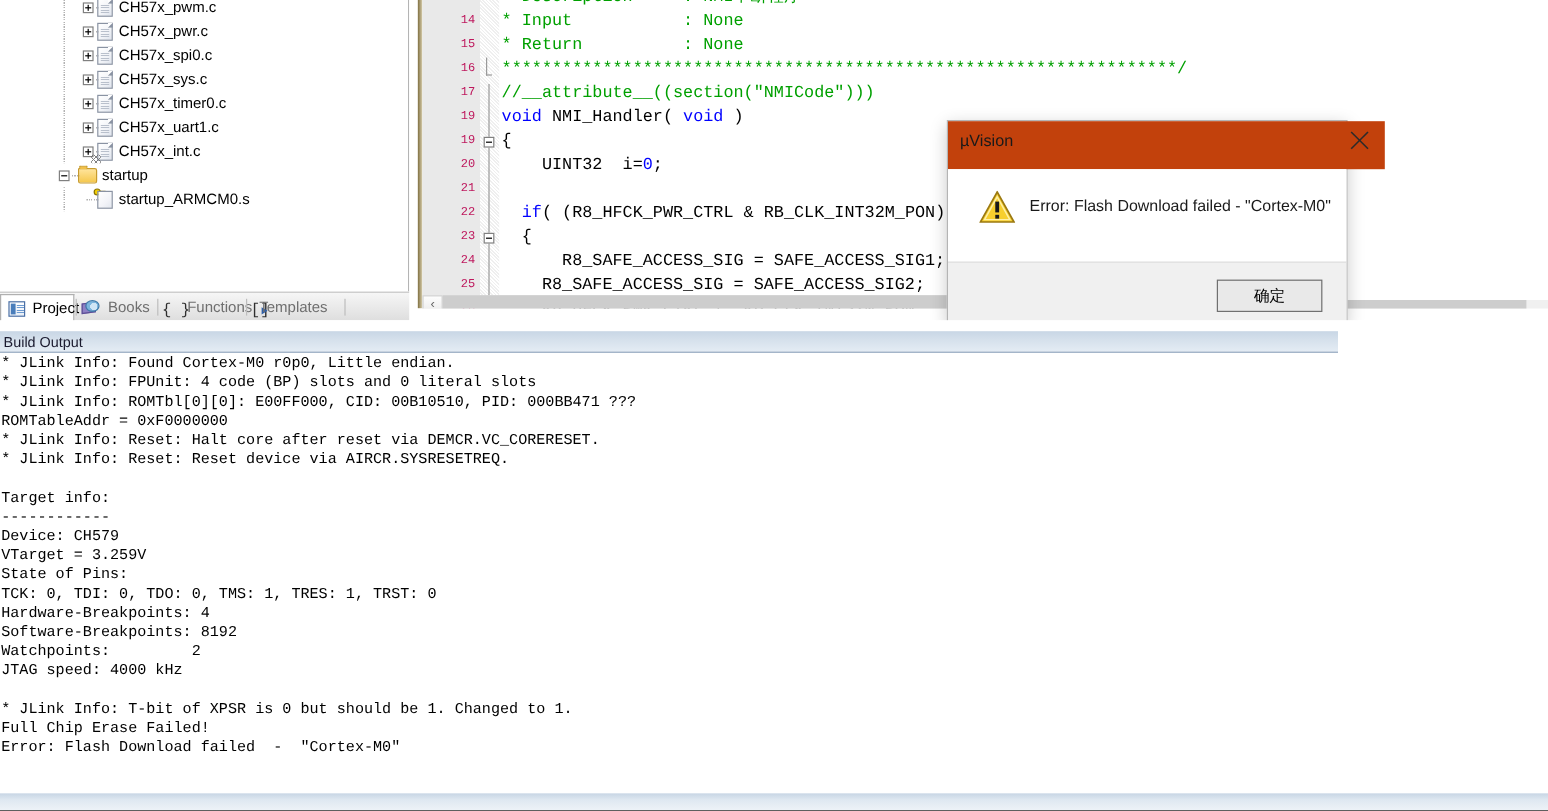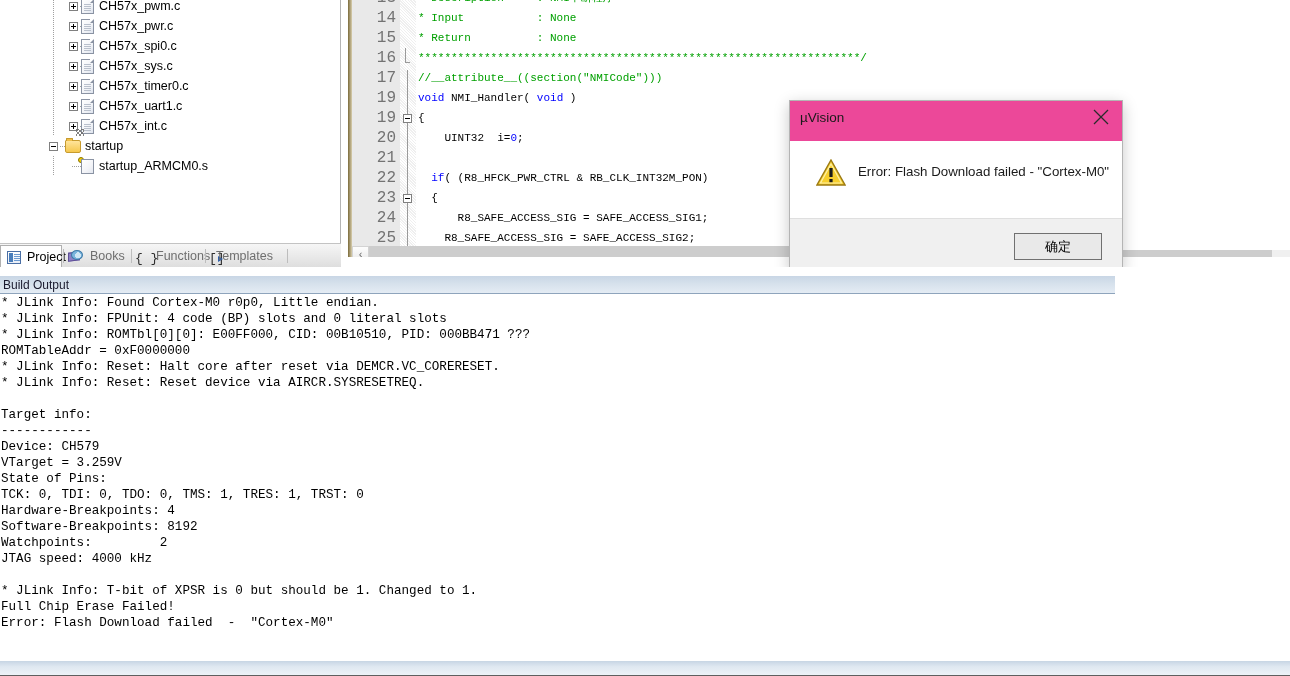--- a/index.html
+++ b/index.html
@@ -131,26 +131,26 @@
     position:absolute;left:52px;top:0;width:16px;height:246px;
     background:repeating-linear-gradient(45deg,#ffffff 0 1px,#efefef 1px 2px);
   }
   .fold-line{position:absolute;left:7px;width:1px;background:#9a9a9a;}
   .fold-box{position:absolute;left:3px;width:9px;height:9px;border:1px solid #808080;
     background:#fff;box-sizing:border-box;}
   .fold-box:before{content:"";position:absolute;left:1px;top:3px;width:5px;height:1px;background:#000;}
   .fold-tick{position:absolute;left:3px;width:6px;height:1px;background:#9a9a9a;}
   .lnum{
     position:absolute;right:0;width:46px;text-align:right;height:20px;line-height:20px;
-    font-family:"Liberation Mono","DejaVu Sans Mono",monospace;font-size:16px;color:#737373;
+    font-family:"Liberation Mono","DejaVu Sans Mono",monospace;font-size:10px;color:#be185d;
     padding-right:4px;box-sizing:border-box;
   }
   .cline{
     position:absolute;left:70px;height:20px;line-height:20px;white-space:pre;
-    font-family:"Liberation Mono","DejaVu Sans Mono",monospace;font-size:11px;color:#000;
+    font-family:"Liberation Mono","DejaVu Sans Mono",monospace;font-size:14px;color:#000;
   }
   .cm{color:#00a000;}
   .kw{color:#0000ff;}
   .num{color:#0000ff;}
   #hscroll{
     position:absolute;left:4px;top:246px;width:938px;height:16px;
     background:#f0f0f0;
   }
   #hscroll .btn{
     position:absolute;left:0;top:0;width:17px;height:16px;
@@ -167,21 +167,21 @@
     position:absolute;left:1120px;top:0;width:170px;height:250px;background:#ffffff;
   }
 
   
   #dialog{
     position:absolute;left:789px;top:100px;width:334px;height:171px;
     background:#ffffff;border:1px solid #b4b4b4;box-sizing:border-box;
     box-shadow:0 4px 14px rgba(0,0,0,.22);
   }
   #dialog .titlebar{
-    position:absolute;left:0;top:0;width:332px;height:40px;background:#ec4899;
+    position:absolute;left:0;top:0;width:364px;height:40px;background:#c2410c;
   }
   #dialog .dtitle{
     position:absolute;left:10px;top:9px;font-size:13.5px;color:#1a1a1a;
     font-family:"Liberation Sans",sans-serif;
   }
   #dialog .closebtn{
     position:absolute;right:0;top:0;width:42px;height:30px;cursor:pointer;
   }
   #dialog .closebtn svg{position:absolute;left:13px;top:8px;}
   #dialog .dbody{

